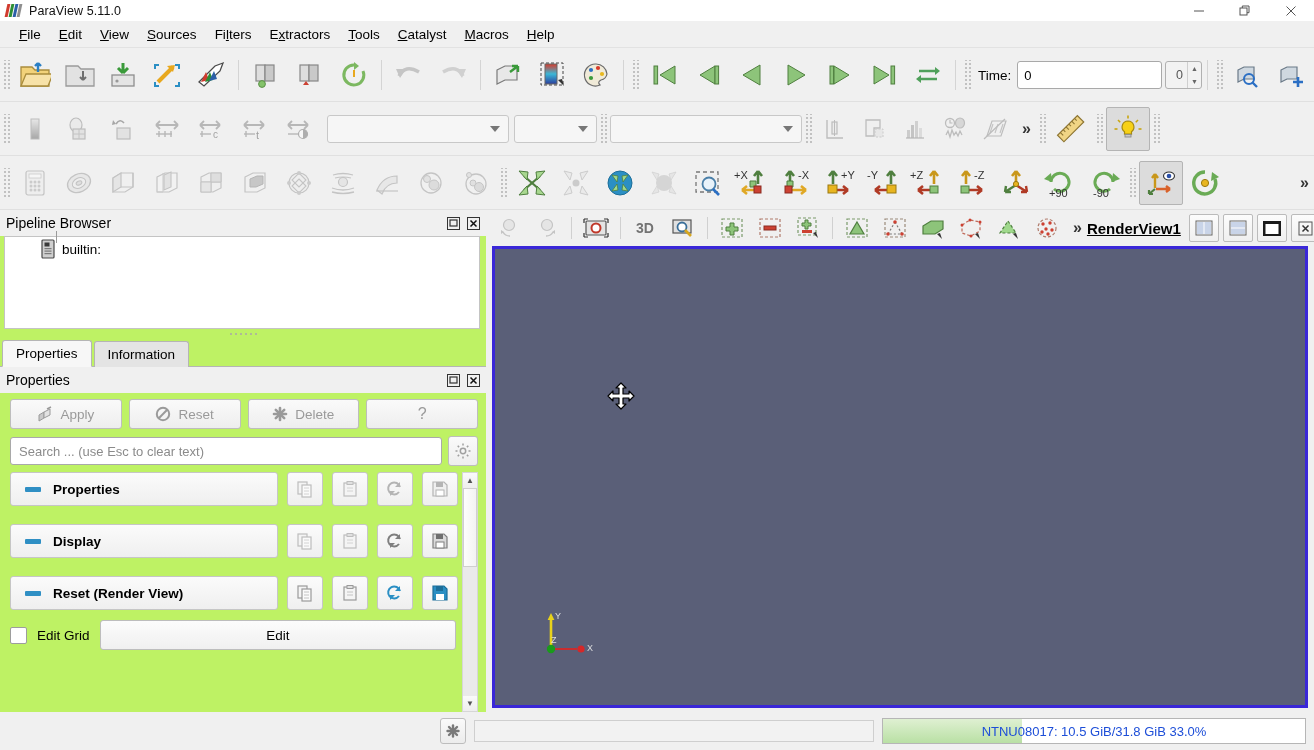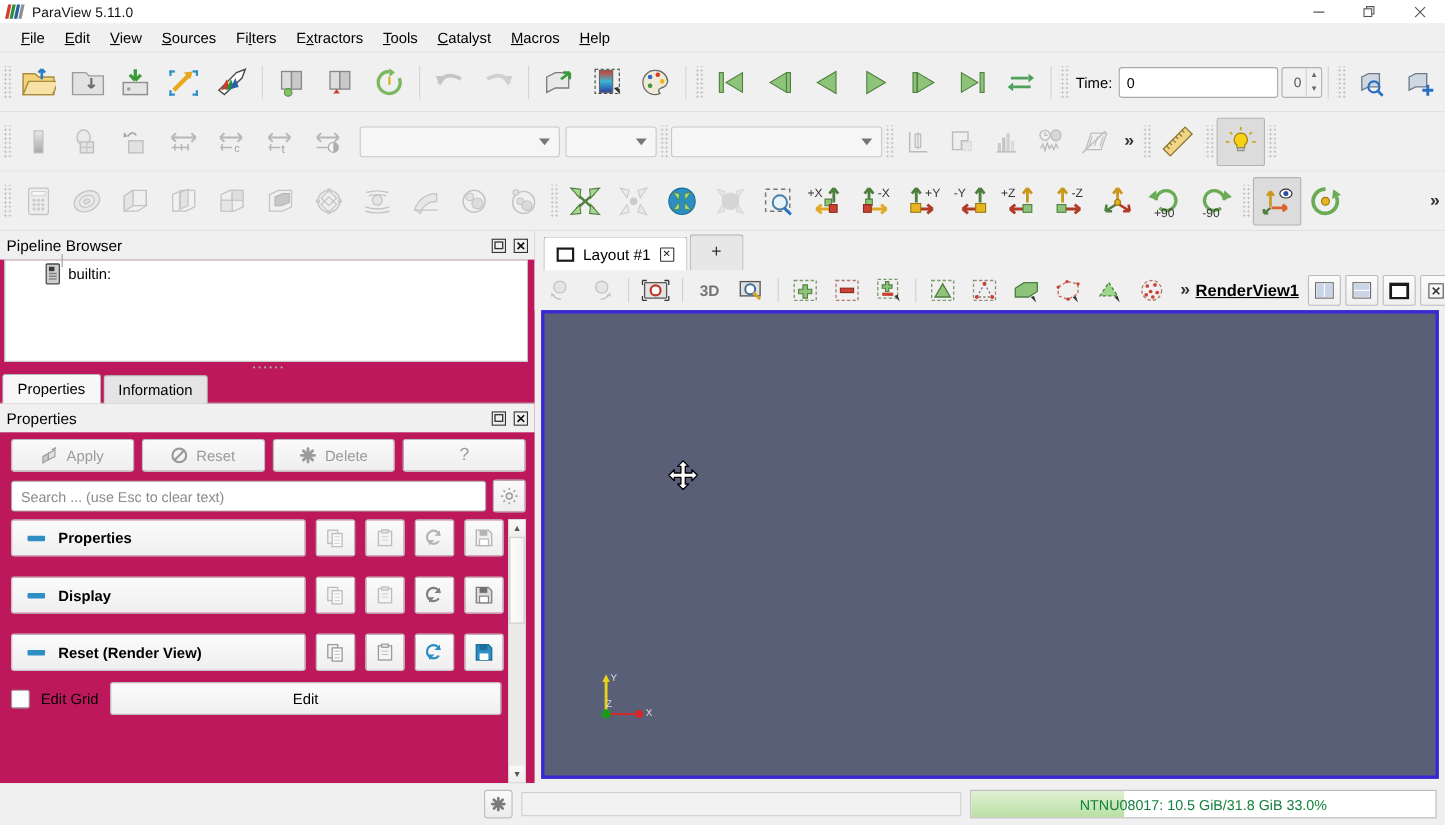--- a/index.html
+++ b/index.html
@@ -64,21 +64,21 @@
                display: flex; align-items: center; padding: 0 6px; font-size: 13px; }
   .spin { width: 40px; height: 28px; display: flex; border: 1px solid #b0b0b0; border-radius: 3px;
           background: #f2f2f2; margin-left: 3px; }
   .spin .sv { flex: 1; display: flex; align-items: center; justify-content: flex-end; padding-right: 4px;
               font-size: 12.5px; color: #555; }
   .spin .sb { width: 14px; display: flex; flex-direction: column; border-left: 1px solid #cfcfcf; }
   .spin .sb i { flex: 1; display: flex; align-items: center; justify-content: center; font-size: 7px; color: #666; }
 
   
   .main { flex: 1; display: flex; min-height: 0; background: #f0f0f0; }
-  .leftpanel { width: 486px; display: flex; flex-direction: column; flex: none; background: #be185d; }
+  .leftpanel { width: 486px; display: flex; flex-direction: column; flex: none; background: #bef264; }
 
   .dock-title { height: 26px; display: flex; align-items: center; padding: 0 4px 0 6px;
                 font-size: 14px; background: #f0f0f0; }
   .dock-title .t { flex: 1; }
   .dockbtn { width: 17px; height: 17px; margin-left: 3px; display: flex; align-items: center; justify-content: center; }
 
   .pipe-body { margin: 0 6px 0 4px; background: #fff; border: 1px solid #c4c4c4;
                height: 93px; position: relative; }
   .pipe-row { display: flex; align-items: center; height: 24px; padding-left: 36px; position: relative; }
   .pipe-row .stem { position: absolute; left: 51px; top: -6px; width: 1px; height: 12px; background: #9a9a9a; }
@@ -159,21 +159,21 @@
   
   .statusbar { height: 38px; display: flex; align-items: center; gap: 8px; padding: 0 8px 0 8px;
                background: #f0f0f0; flex: none; }
   .stopbtn { width: 26px; height: 26px; border: 1px solid #bdbdbd; border-radius: 3px;
              background: linear-gradient(#fafafa,#ececec); display: flex; align-items: center; justify-content: center; }
   .progbar { flex: 1; height: 22px; background: #f2f2f2; border: 1px solid #cfcfcf; max-width: 400px; }
   .membar { flex: 1; height: 26px; border: 1px solid #b6b6b6; background: #fff; position: relative;
             display: flex; align-items: center; justify-content: center; overflow: hidden; }
   .memfill { position: absolute; left: 0; top: 0; bottom: 0; width: 33%;
              background: linear-gradient(#dff0d2, #b9e0a4); }
-  .memtext { position: relative; font-size: 13px; color: #15803d; }
+  .memtext { position: relative; font-size: 13px; color: #1d4ed8; }
 </style>
 </head>
 <body>
 
 <div id="app">
 
   <div class="titlebar">
     <div class="tb-logo">
       <i style="background:#d13b2e"></i>
         <i style="background:#2c8f35"></i>
@@ -1036,28 +1036,20 @@
           <div class="vstrack">
             <div class="vsthumb"></div>
           </div>
           <div class="vsa">▼</div>
         </div>
       </div>
     </div>
 
     <div class="rightpanel">
 
-      <div class="layouttabs">
-        <div class="ltab">
-          <span class="lti"></span>
-          <span>Layout #1</span>
-          <span class="closex">✕</span>
-        </div>
-        <div class="ltab add">+</div>
-      </div>
 
       <div class="viewtoolbar">
         <div class="vbtn dis">
           <svg width="24" height="24" viewBox="0 0 24 24">
             <circle cx="12" cy="9" r="5.5" fill="#d8d8d8" stroke="#888" stroke-width="1.2"></circle>
             <path d="M6 16 q2 4 7 4" fill="none" stroke="#888" stroke-width="1.4"></path>
             <path d="M4 14 l3 2 l-3 2z" fill="#888"></path>
           </svg>
         </div>
         <div class="vbtn dis">

